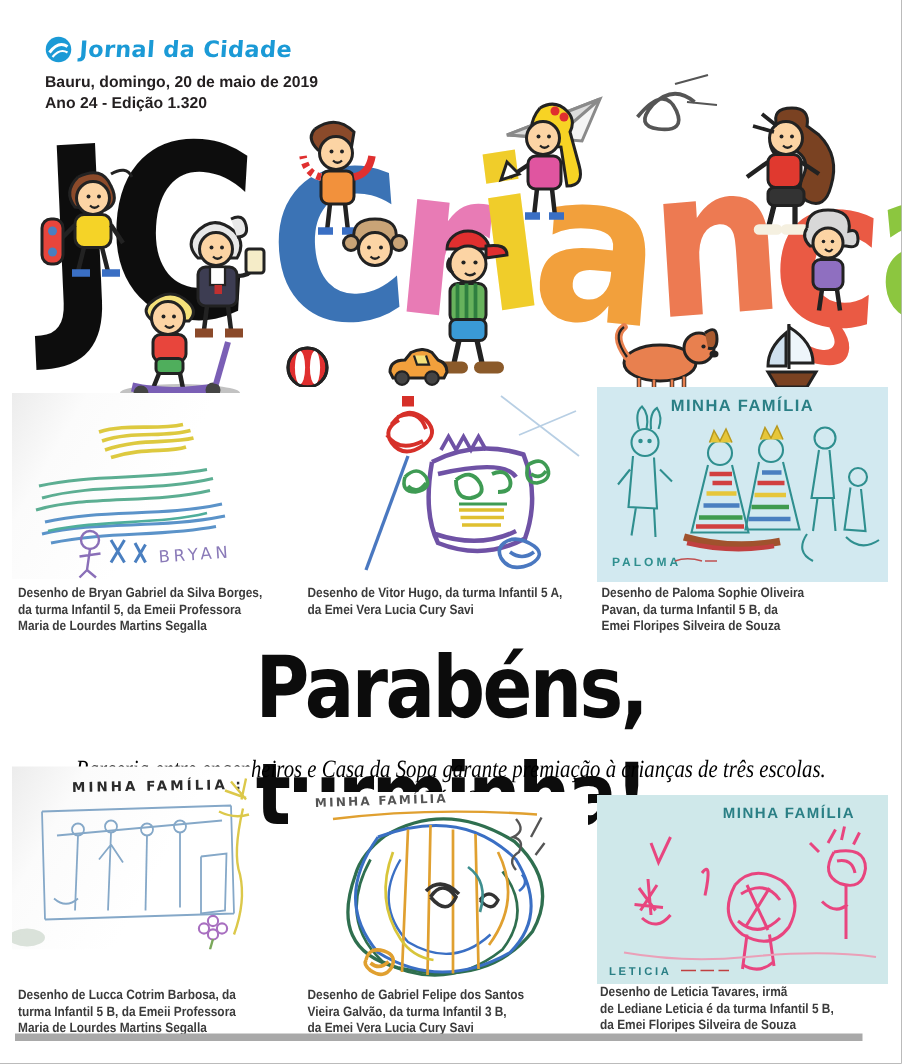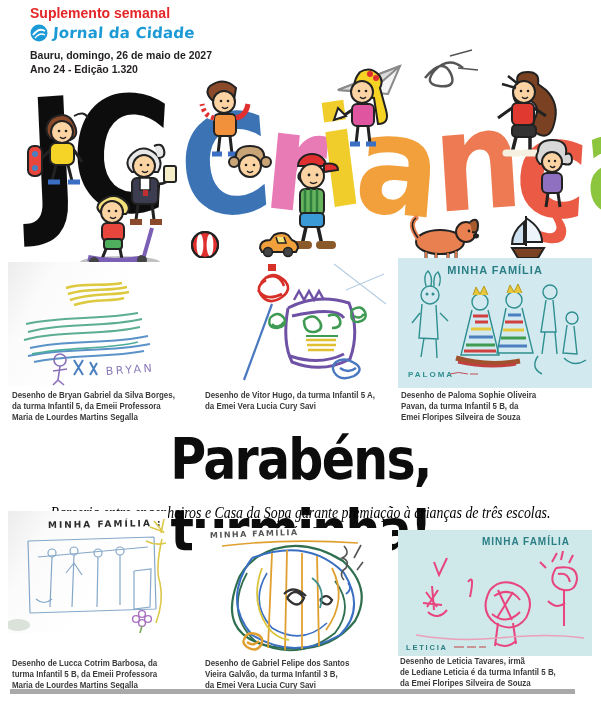--- a/index.html
+++ b/index.html
@@ -43,30 +43,29 @@
   .subhead{position:absolute;left:0;top:503px;width:601px;text-align:center;
            font-family:"Liberation Serif",serif;font-style:italic;font-size:16.5px;color:#000;
            transform:scaleX(.84);transform-origin:center top;}
   .bottom-rule{position:absolute;left:10px;top:689px;width:565px;height:5px;background:#a9a9a9;}
 </style>
 </head>
 <body>
 
 <div id="page">
 
-  <div class="supp">Suplemento semanal</div>
   <div class="logo">
     <svg width="18" height="18" viewBox="0 0 18 18">
       <circle cx="9" cy="9" r="8.5" fill="#1b9ad6"></circle>
       <path d="M3,11 Q9,3 15,7" stroke="#fff" stroke-width="2" fill="none"></path>
       <path d="M5,14 Q10,8 15,11" stroke="#fff" stroke-width="1.4" fill="none"></path>
     </svg>
     <span class="logo-name">Jornal da Cidade</span>
   </div>
-  <div class="dateline">Bauru, domingo, 26 de maio de 2027</div>
+  <div class="dateline">Bauru, domingo, 20 de maio de 2019</div>
   <div class="edline">Ano 24 - Edição  1.320</div>
 
   <div id="masthead">
     <div class="jc"><span style="color: rgb(13, 13, 13);">J</span><span style="color: rgb(13, 13, 13);">C</span></div>
     <div class="crianca"><span style="color: rgb(59, 115, 181);">C</span><span style="color: rgb(232, 123, 181);">r</span><span style="color: rgb(240, 205, 42);">i</span><span style="color: rgb(242, 160, 60);">a</span><span style="color: rgb(237, 122, 82);">n</span><span style="color: rgb(234, 90, 68);">ç</span><span style="color: rgb(140, 198, 63);">a</span></div>
 
     <svg class="prop" style="left:330px;top:-22px" width="150" height="70" viewBox="0 0 150 70">
       <path d="M8,42 L70,18 L58,46 Z" fill="#f4f4f4" stroke="#8a8a8a" stroke-width="2"></path>
       <path d="M8,42 L70,18 L40,44 Z" fill="#dcdcdc" stroke="#8a8a8a" stroke-width="2"></path>
       <path d="M95,30 q18,-22 26,-4 q6,14 -12,12 q-16,-2 -4,-16 q14,-14 28,-2" fill="none" stroke="#555" stroke-width="2.5"></path>

